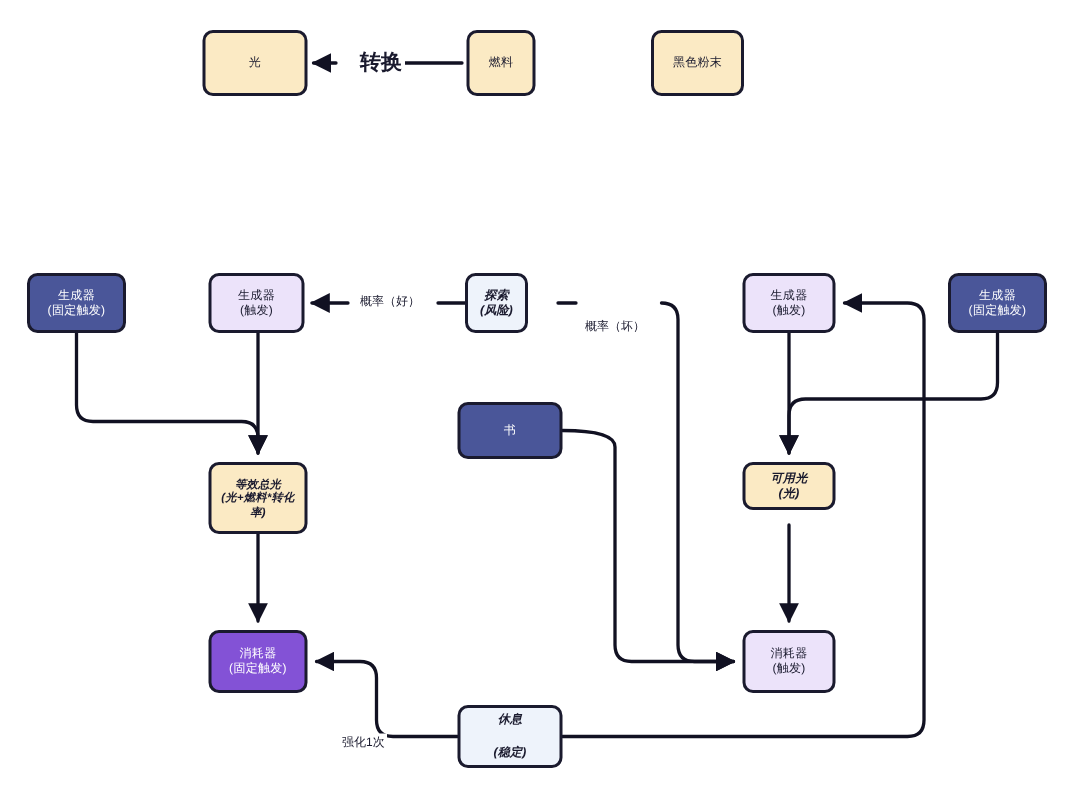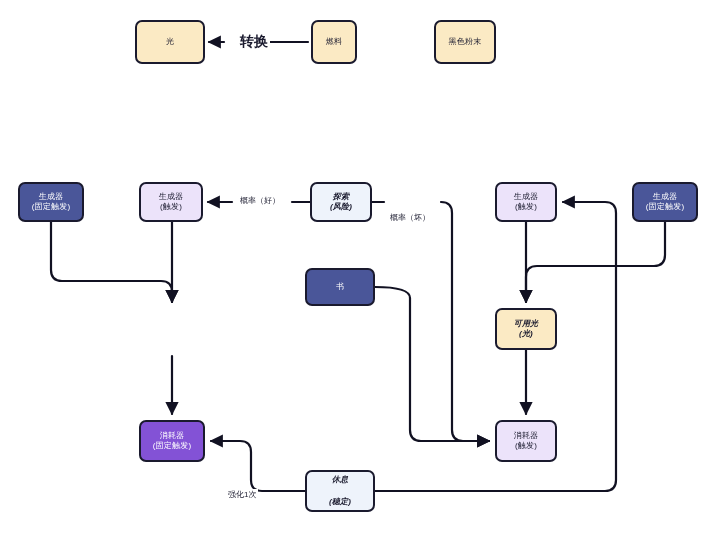--- a/index.html
+++ b/index.html
@@ -117,41 +117,46 @@
   <div class="node fill-navy" style="left:18px; top:182px; width:66px; height:40px;">
     <span class="l1">生成器</span>
     <span class="l2">(固定触发)</span>
   </div>
 
   <div class="node fill-lav" style="left:139px; top:182px; width:64px; height:40px;">
     <span class="l1">生成器</span>
     <span class="l2">(触发)</span>
   </div>
 
-  <div class="node fill-ice italic" style="left:310px; top:182px; width:62px; height:40px;">
+  <div class="node fill-ice italic" style="left:310px; top:182px; width:42px; height:40px;">
     <span class="l1">探索</span>
     <span class="l2">(风险)</span>
   </div>
 
   <div class="node fill-lav" style="left:495px; top:182px; width:62px; height:40px;">
     <span class="l1">生成器</span>
     <span class="l2">(触发)</span>
   </div>
 
   <div class="node fill-navy" style="left:632px; top:182px; width:66px; height:40px;">
     <span class="l1">生成器</span>
     <span class="l2">(固定触发)</span>
   </div>
 
   <div class="node fill-navy" style="left:305px; top:268px; width:70px; height:38px;">
     <span class="l1">书</span>
   </div>
 
+  <div class="node fill-cream italic" style="left:139px; top:308px; width:66px; height:48px; font-size:7.5px;">
+    <span class="l1">等效总光</span>
+    <span class="l2">(光+燃料*转化</span>
+    <span class="l3">率)</span>
+  </div>
 
-  <div class="node fill-cream italic" style="left:495px; top:308px; width:62px; height:42px;">
+  <div class="node fill-cream italic" style="left:495px; top:308px; width:62px; height:32px;">
     <span class="l1">可用光</span>
     <span class="l2">(光)</span>
   </div>
 
   <div class="node fill-purple" style="left:139px; top:420px; width:66px; height:42px;">
     <span class="l1">消耗器</span>
     <span class="l2">(固定触发)</span>
   </div>
 
   <div class="node fill-lav" style="left:495px; top:420px; width:62px; height:42px;">

